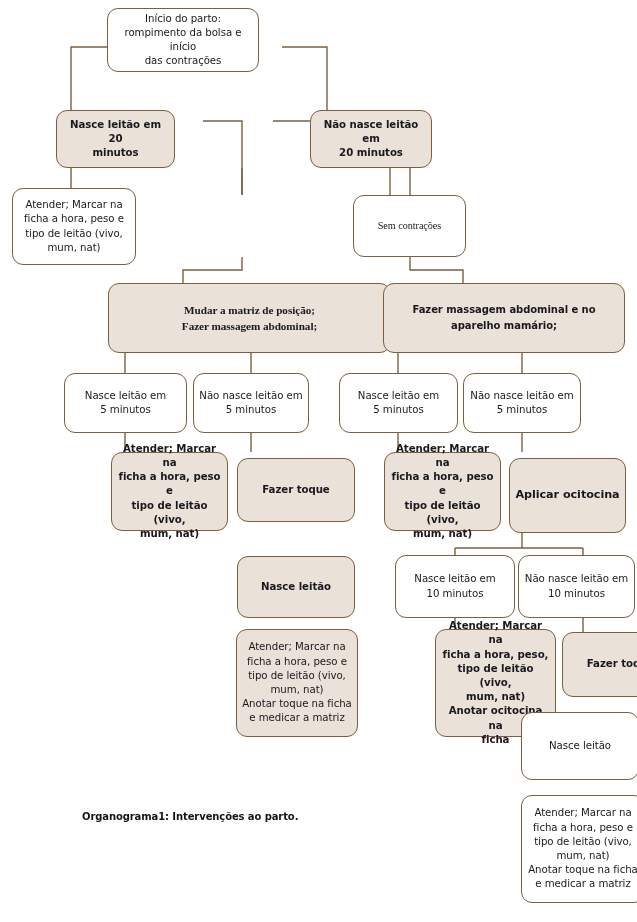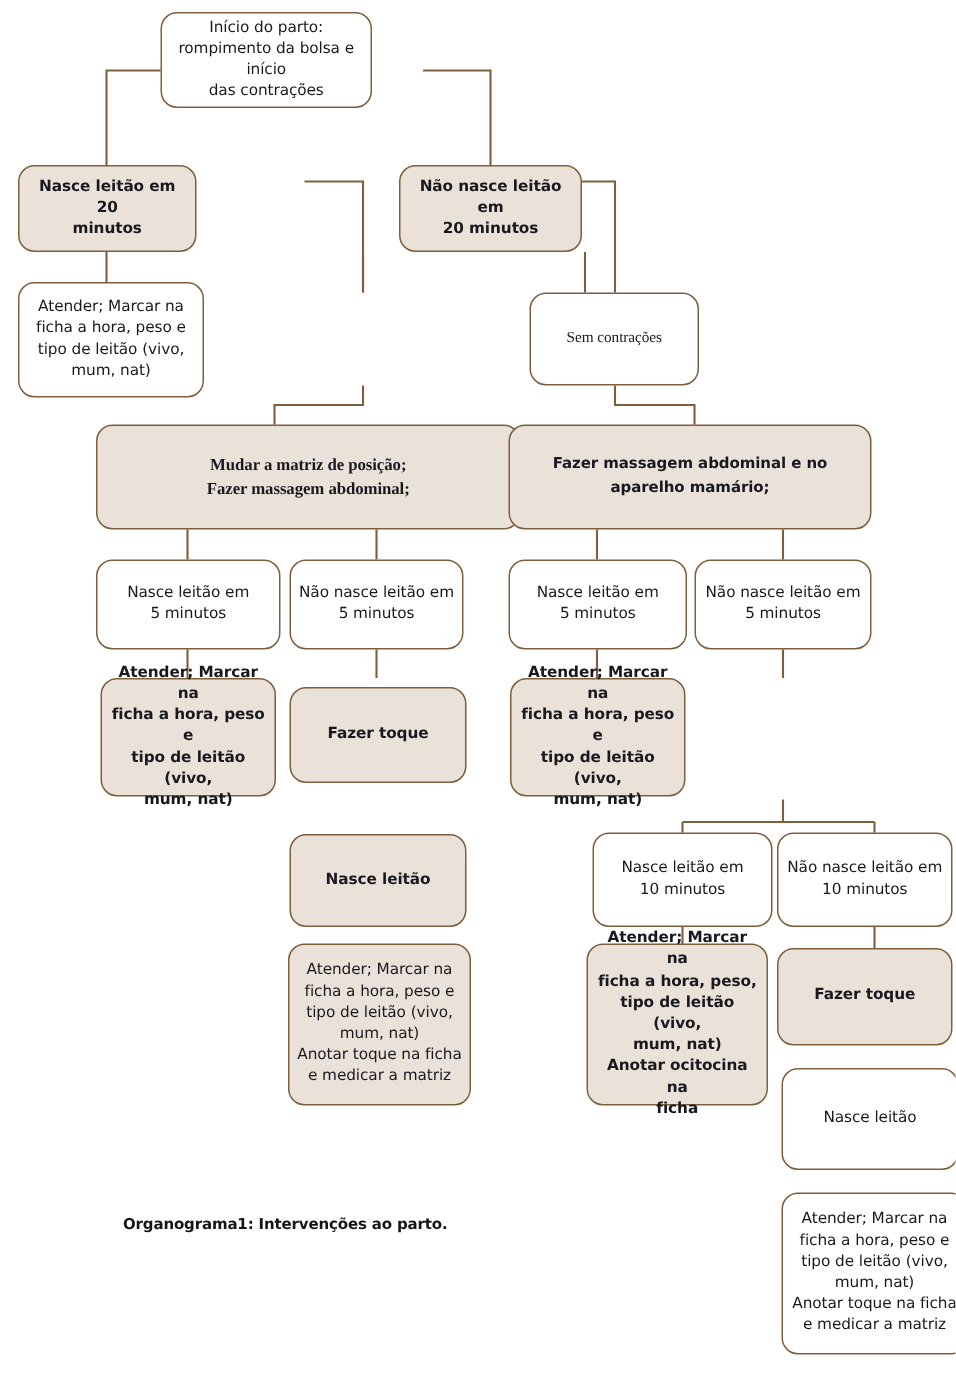--- a/index.html
+++ b/index.html
@@ -40,20 +40,21 @@
     justify-content: center;
     text-align: center;
     color: #18191f;
     font-size: 10.2px;
     line-height: 14.2px;
     padding: 2px 5px;
     letter-spacing: -0.05px;
   }
   .node.filled {
     background: #eae1d9;
+    margin-left: 44px;
   }
   .node.bold {
     font-weight: bold;
   }
   .node .txt {
     width: 100%;
     white-space: pre-line;
   }
   .caption {
     position: absolute;
@@ -110,21 +111,21 @@
       <path d="M455,548 L583,548"></path>
       <path d="M455,548 L455,555"></path>
       <path d="M583,548 L583,555"></path>
 
       <path d="M455,618 L455,632"></path>
 
       <path d="M583,618 L583,632"></path>
     </g>
   </svg>
 
-  <div class="node" style="left:107px; top:8px; width:141px; height:64px;">
+  <div class="node" style="left:107px; top:8px; width:152px; height:64px;">
     <span class="txt">Início do parto:
 rompimento da bolsa e início
 das contrações</span>
   </div>
 
   <div class="node filled bold" style="left:12px; top:110px; width:119px; height:58px;">
     <span class="txt">Nasce leitão em 20
 minutos</span>
   </div>
 
@@ -186,20 +187,23 @@
     <span class="txt">Fazer toque</span>
   </div>
 
   <div class="node filled bold" style="left:340px; top:452px; width:117px; height:79px;">
     <span class="txt">Atender; Marcar na
 ficha a hora, peso e
 tipo de leitão (vivo,
 mum, nat)</span>
   </div>
 
+  <div class="node filled bold" style="left:465px; top:458px; width:117px; height:75px; font-size:11.2px;">
+    <span class="txt">Aplicar ocitocina</span>
+  </div>
 
   <div class="node filled bold" style="left:193px; top:556px; width:118px; height:62px;">
     <span class="txt">Nasce leitão</span>
   </div>
 
   <div class="node" style="left:395px; top:555px; width:120px; height:63px;">
     <span class="txt">Nasce leitão em
 10 minutos</span>
   </div>
 

